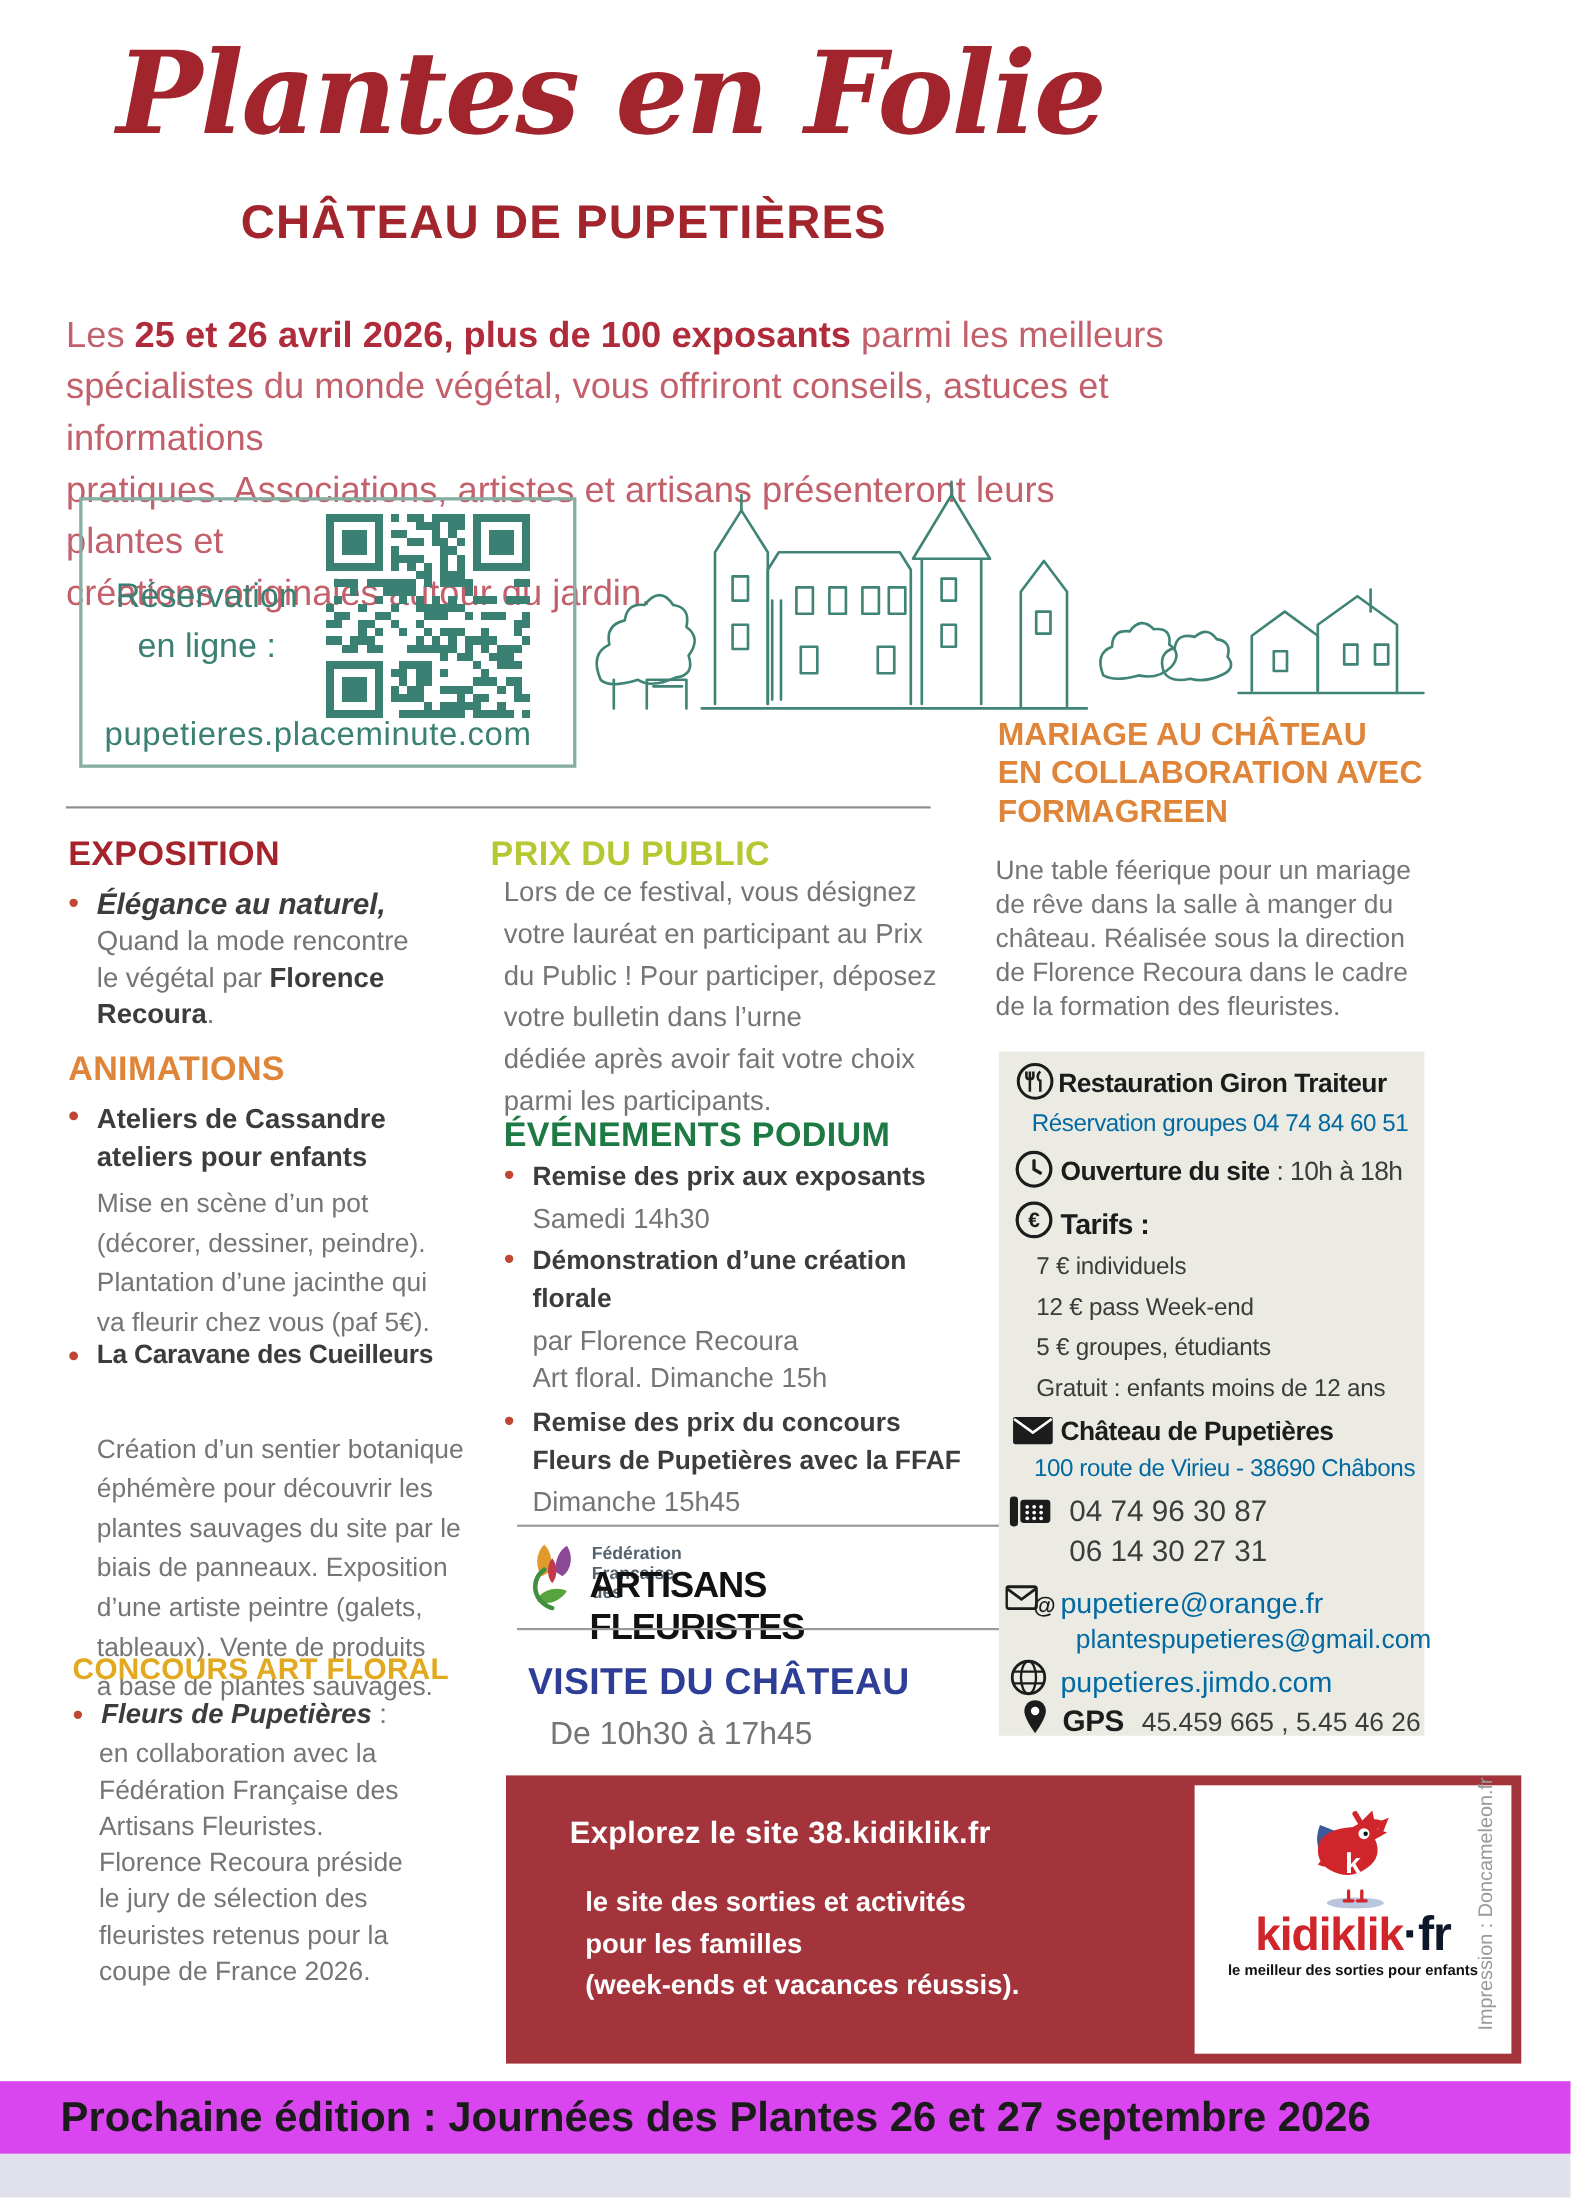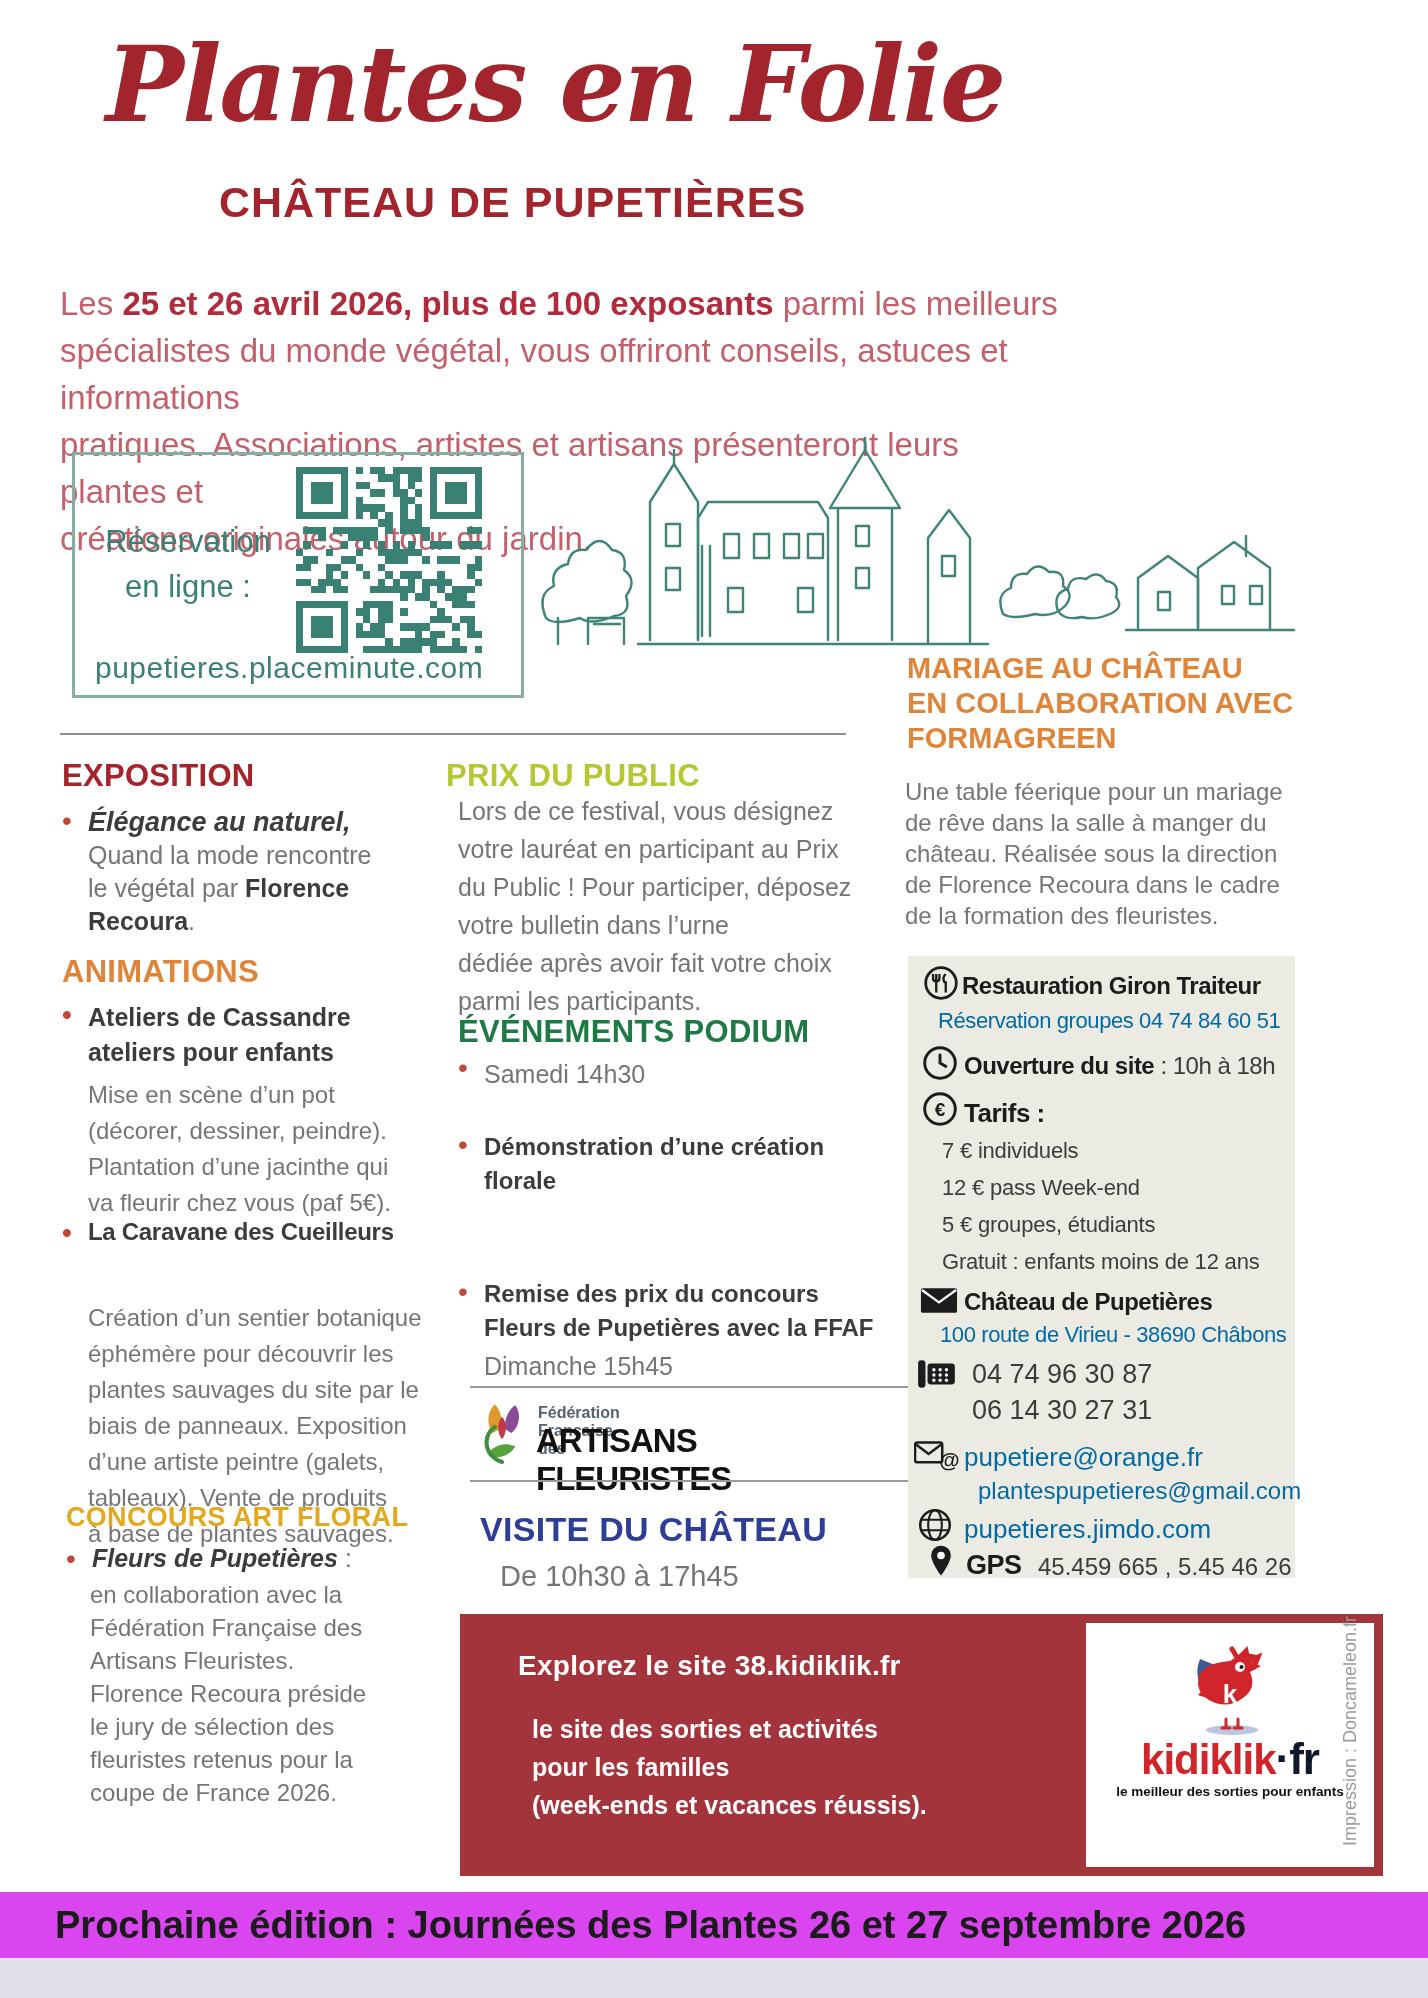--- a/index.html
+++ b/index.html
@@ -503,25 +503,27 @@
     <div><span class="ti">Fleurs de Pupetières</span><span class="gray"> :</span></div>
   </div>
   <div id="conc-body">en collaboration avec la<br>Fédération Française des<br>Artisans Fleuristes.<br>Florence Recoura préside<br>le jury de sélection des<br>fleuristes retenus pour la<br>coupe de France 2026.</div>
 
   <div id="h-prix" class="sh">PRIX DU PUBLIC</div>
   <div id="prix-body">Lors de ce festival, vous désignez<br>votre lauréat en participant au Prix<br>du Public ! Pour participer, déposez<br>votre  bulletin  dans  l’urne<br>dédiée après avoir fait votre choix<br>parmi les participants.</div>
 
   <div id="h-even" class="sh">ÉVÉNEMENTS PODIUM</div>
   <div id="ev1" class="li ev">
     <span class="dot">•</span>
+    <div class="t">Remise des prix aux exposants</div>
     <div class="s">Samedi 14h30</div>
   </div>
   <div id="ev2" class="li ev">
     <span class="dot">•</span>
     <div class="t">Démonstration d’une création<br>florale</div>
+    <div class="s">par Florence Recoura<br>Art floral. Dimanche 15h</div>
   </div>
   <div id="ev3" class="li ev">
     <span class="dot">•</span>
     <div class="t">Remise des prix du concours<br>Fleurs de Pupetières avec la FFAF</div>
     <div class="s">Dimanche 15h45</div>
   </div>
 
   <div id="ffrule1"></div>
   <div id="ffaf">
     <span class="ic">

